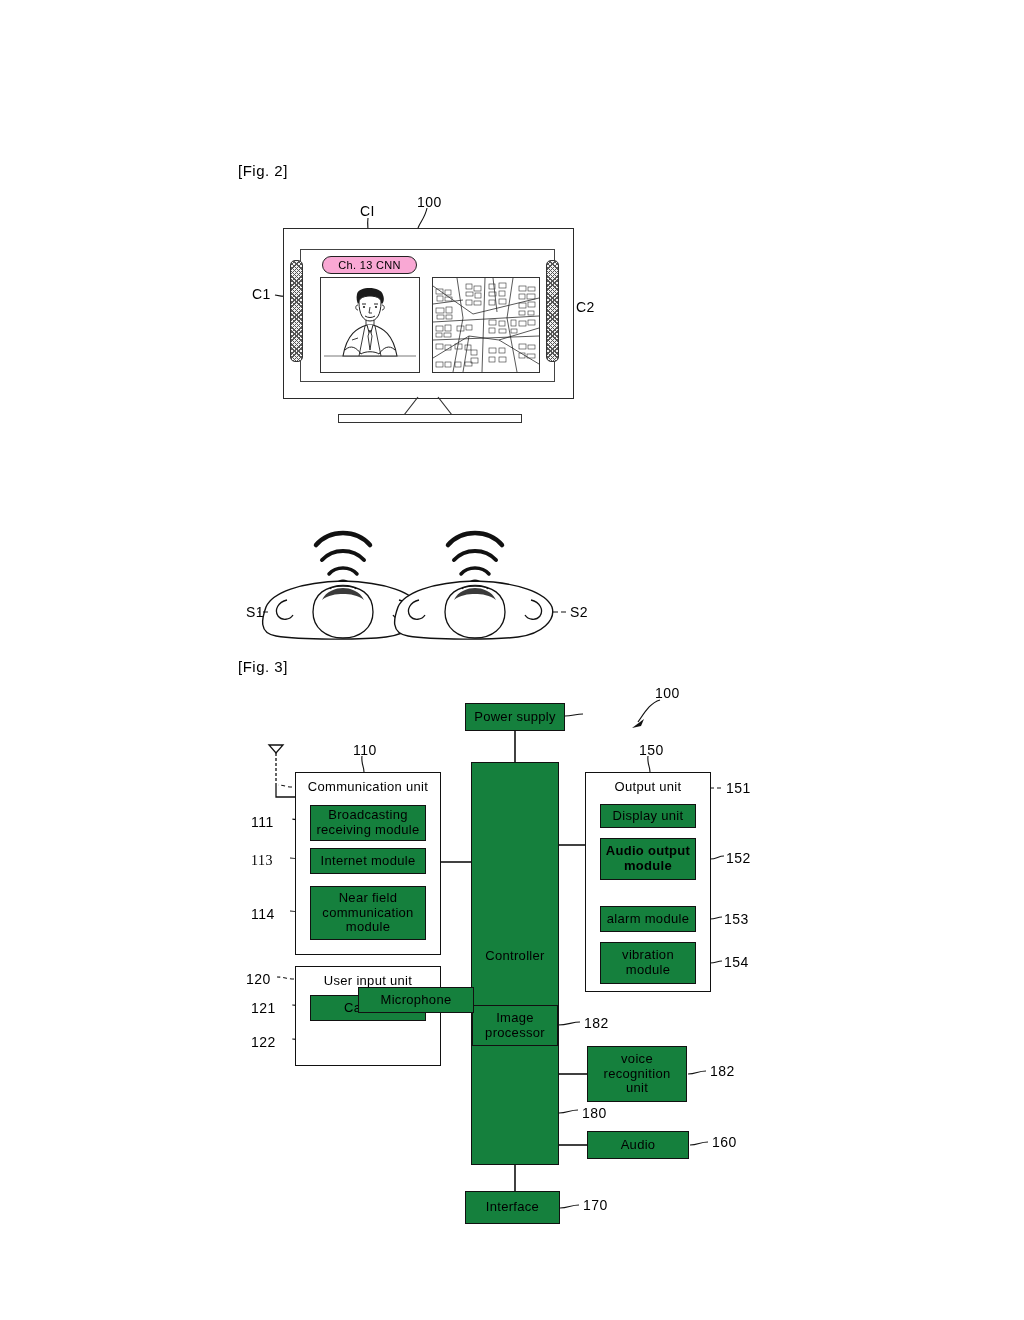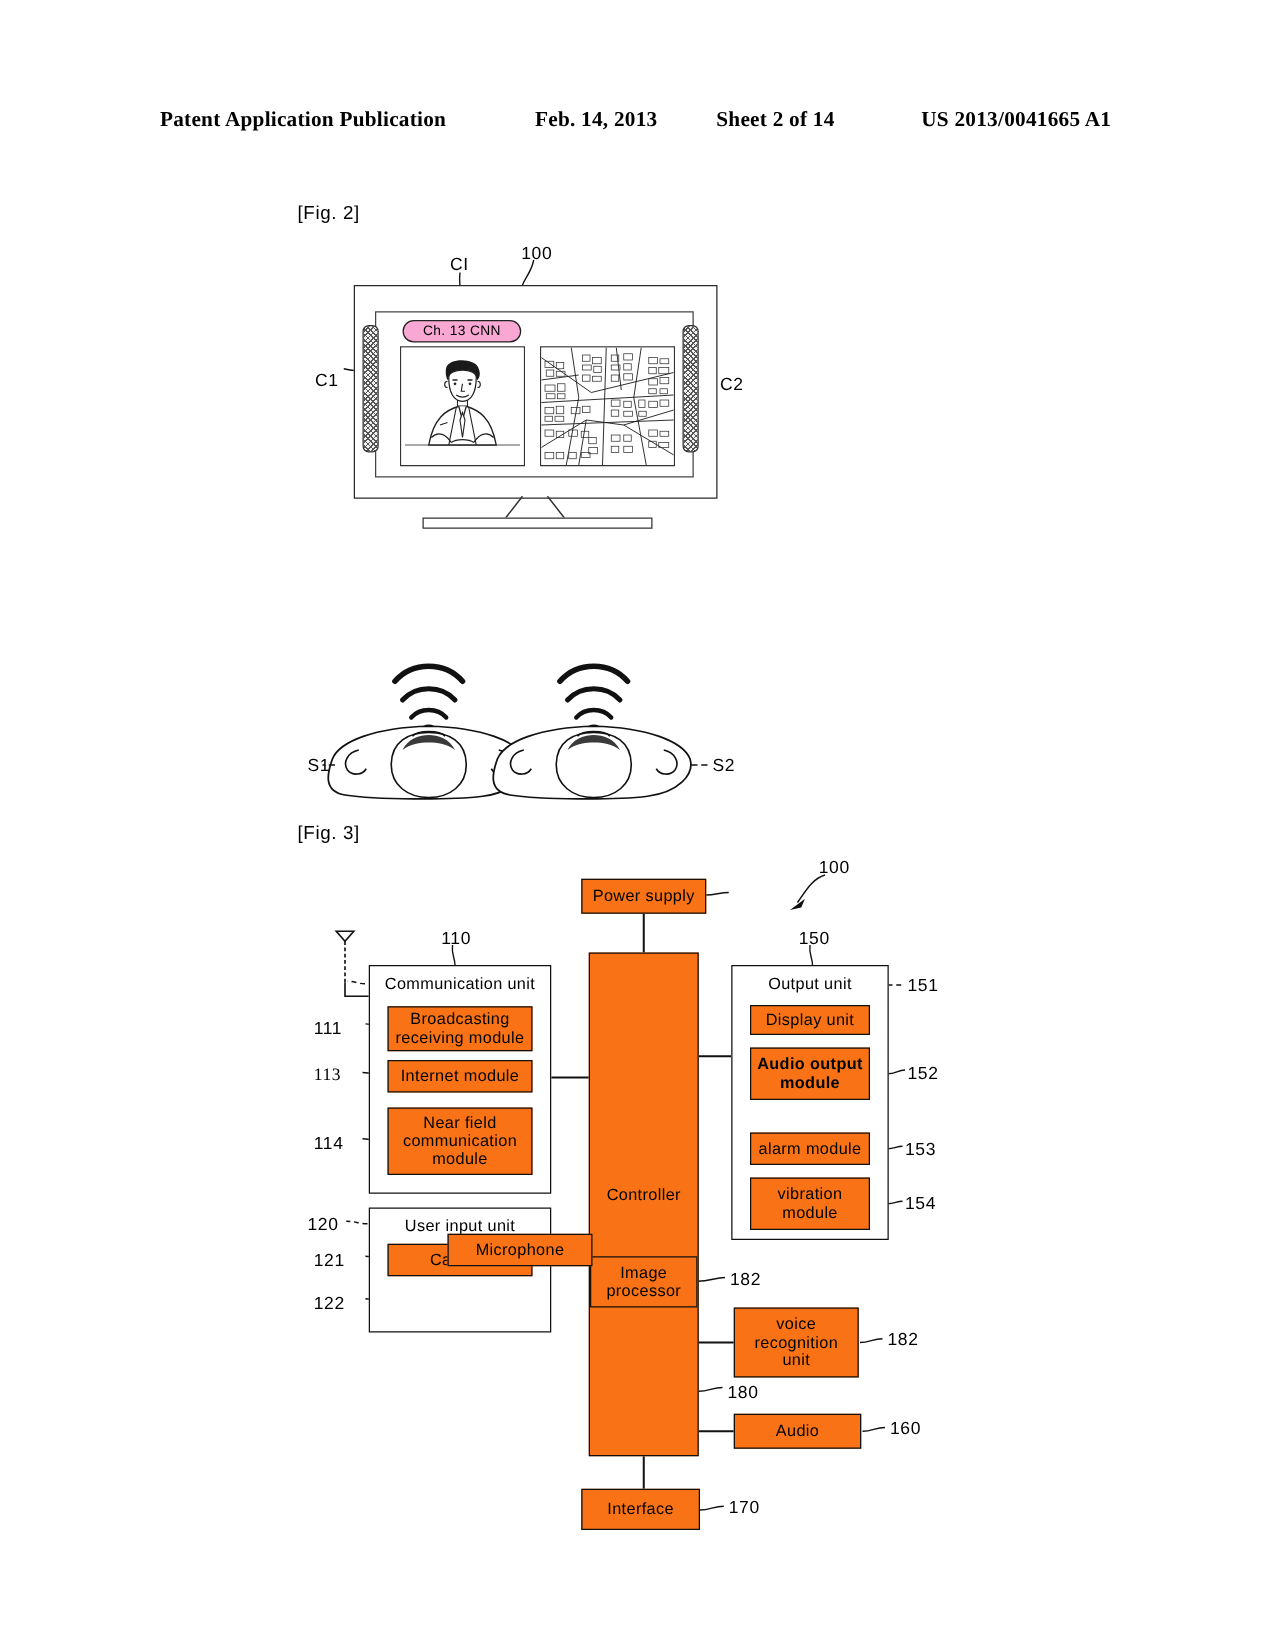--- a/index.html
+++ b/index.html
@@ -35,58 +35,52 @@
      letter-spacing:.3px;background:#f9a8d4;}
   .panelL{position:absolute;left:320px;top:277px;width:98px;height:94px;border:1.2px solid #333;background:#fff;overflow:hidden;}
   .panelR{position:absolute;left:432px;top:277px;width:106px;height:94px;border:1.2px solid #333;background:#fff;overflow:hidden;}
   .tv-neck{position:absolute;left:400px;top:397px;width:56px;height:19px;}
   .tv-base{position:absolute;left:338px;top:414px;width:182px;height:7px;border:1.4px solid #333;background:#fff;}
 
   
   #people{position:absolute;left:0;top:0;width:1024px;height:1320px;pointer-events:none;}
 
   
-  .box{position:absolute;border:1.8px solid #111;background:#f97316;box-sizing:border-box;
+  .box{position:absolute;border:1.8px solid #111;background:#15803d;box-sizing:border-box;
        display:flex;align-items:center;justify-content:center;text-align:center;
        font-family:"Liberation Sans",sans-serif;font-size:13px;line-height:1.15;letter-spacing:.3px;}
   .box.inner{border-width:1.5px;}
   .group{position:absolute;border:1.8px solid #111;background:#fff;box-sizing:border-box;}
   .group-title{position:absolute;width:100%;text-align:center;font-family:"Liberation Sans",sans-serif;
        font-size:13px;letter-spacing:.3px;}
 </style>
 </head>
 <body>
 
 <div class="page">
 
-  <div class="hdr">
-    <span class="h-pub">Patent Application Publication</span>
-    <span class="h-date">Feb. 14, 2013</span>
-    <span class="h-sheet">Sheet 2 of 14</span>
-    <span class="h-num">US 2013/0041665 A1</span>
-  </div>
 
   <div id="fig2">
 
     <div class="figlabel" style="left:238px;top:162px;">[Fig. 2]</div>
 
     <svg style="left:0;top:0;width:1024px;height:460px;">
 
       <path d="M427,208 C425,218 420,222 418,228" stroke="#111" stroke-width="1.1" fill="none"></path>
 
       <path d="M368,218 C366,232 372,244 372,256" stroke="#111" stroke-width="1.1" fill="none"></path>
 
       <path d="M275,295 C290,299 312,294 330,292" stroke="#111" stroke-width="1.1" fill="none" stroke-dasharray="0"></path>
 
       <path d="M572,307 C560,305 548,302 530,305" stroke="#111" stroke-width="1.1" fill="none"></path>
     </svg>
 
     <div class="ref" style="left:417px;top:194px;">100</div>
     <div class="ref" style="left:360px;top:203px;">CI</div>
-    <div class="ref" style="left:252px;top:296px;">C1</div>
+    <div class="ref" style="left:252px;top:286px;">C1</div>
     <div class="ref" style="left:576px;top:299px;">C2</div>
 
     <div class="tv-body"></div>
     <div class="tv-screen"></div>
 
     <div class="grille left"></div>
     <div class="grille right"></div>
 
     <div class="ch-badge">Ch. 13  CNN</div>
 

